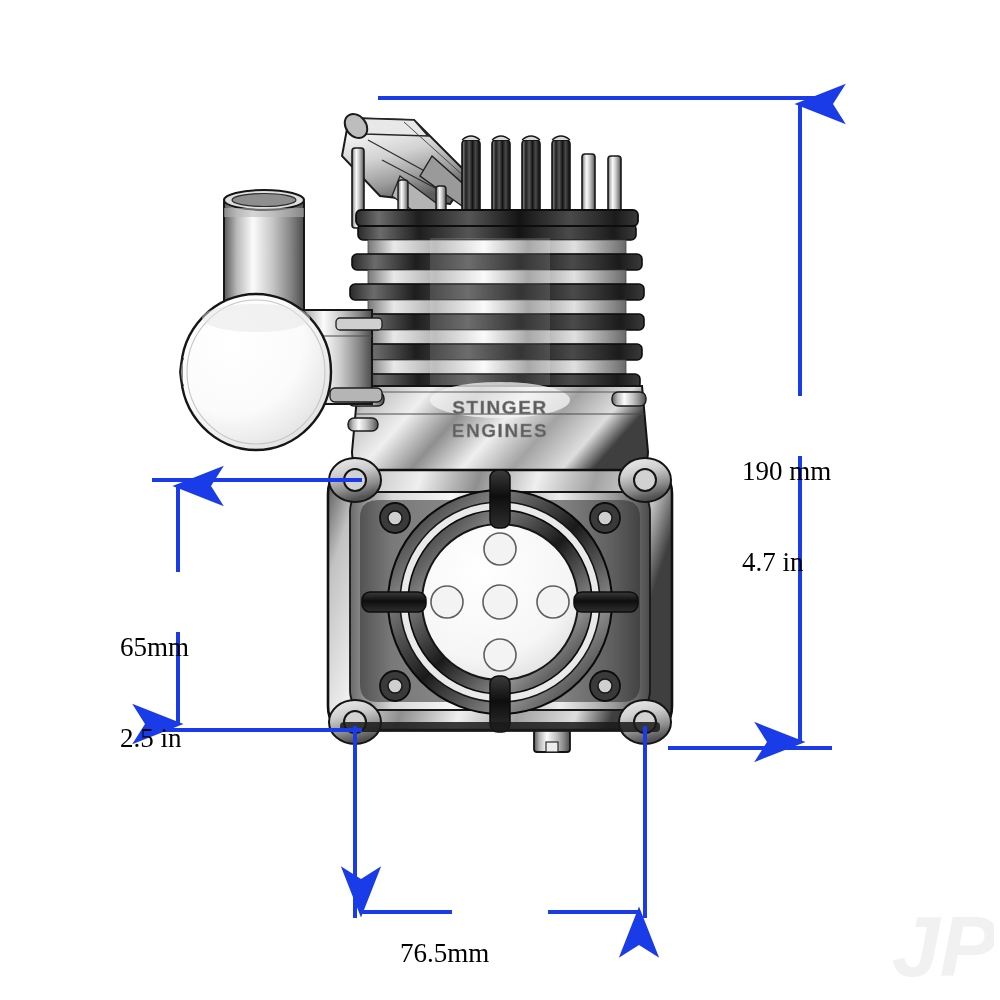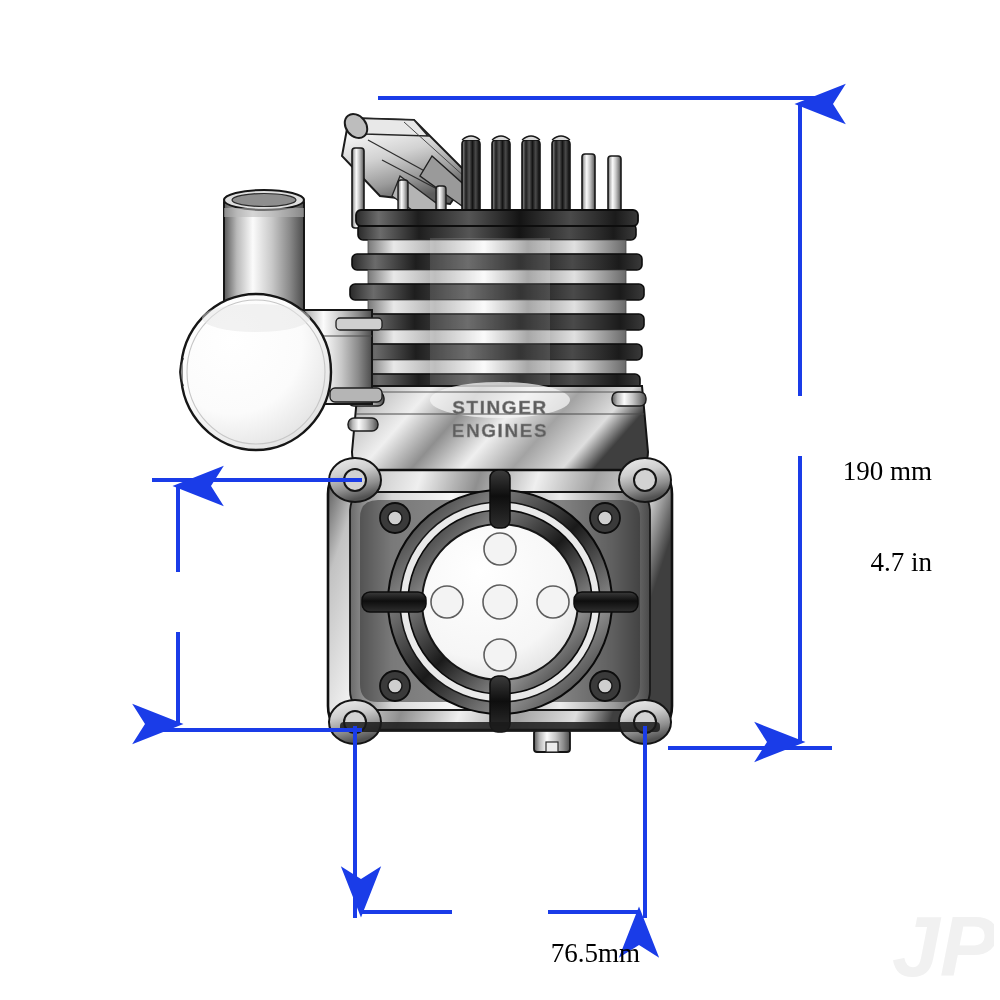--- a/index.html
+++ b/index.html
@@ -22,21 +22,21 @@
   svg.layer {
     position: absolute;
     left: 0; top: 0;
     width: 1000px; height: 1000px;
     overflow: visible;
   }
   .dim-label {
     position: absolute;
     color: #000000;
     font-family: "Liberation Serif", "DejaVu Serif", serif;
-    text-align: right;
+    text-align: left;
     line-height: 1.12;
     white-space: pre;
     user-select: none;
   }
   .dim-label .ln { display: block; }
   #label-height {
     left: 742px; top: 396px;
     width: 190px;
     font-size: 27px;
   }
@@ -333,20 +333,24 @@
       <line x1="452" y1="912" x2="361" y2="912" stroke="#1a3ce8" stroke-width="4" marker-end="url(#arrUp)"></line>
       <line x1="548" y1="912" x2="639" y2="912" stroke="#1a3ce8" stroke-width="4" marker-end="url(#arrDn)"></line>
     </g>
   </svg>
 
   <div class="dim-label" id="label-height">
     <span class="ln">190 mm</span>
     <span class="ln">4.7 in</span>
   </div>
 
+  <div class="dim-label" id="label-depth">
+    <span class="ln">65mm</span>
+    <span class="ln">2.5 in</span>
+  </div>
 
   <div class="dim-label" id="label-width">
     <span class="ln">76.5mm</span>
     
   </div>
 
   <svg id="watermark" viewBox="0 0 104 96">
     <text x="2" y="74" font-family="Liberation Sans, DejaVu Sans, sans-serif" font-size="86" font-weight="bold" font-style="italic" fill="#f1f1f1">JP</text>
   </svg>
 

